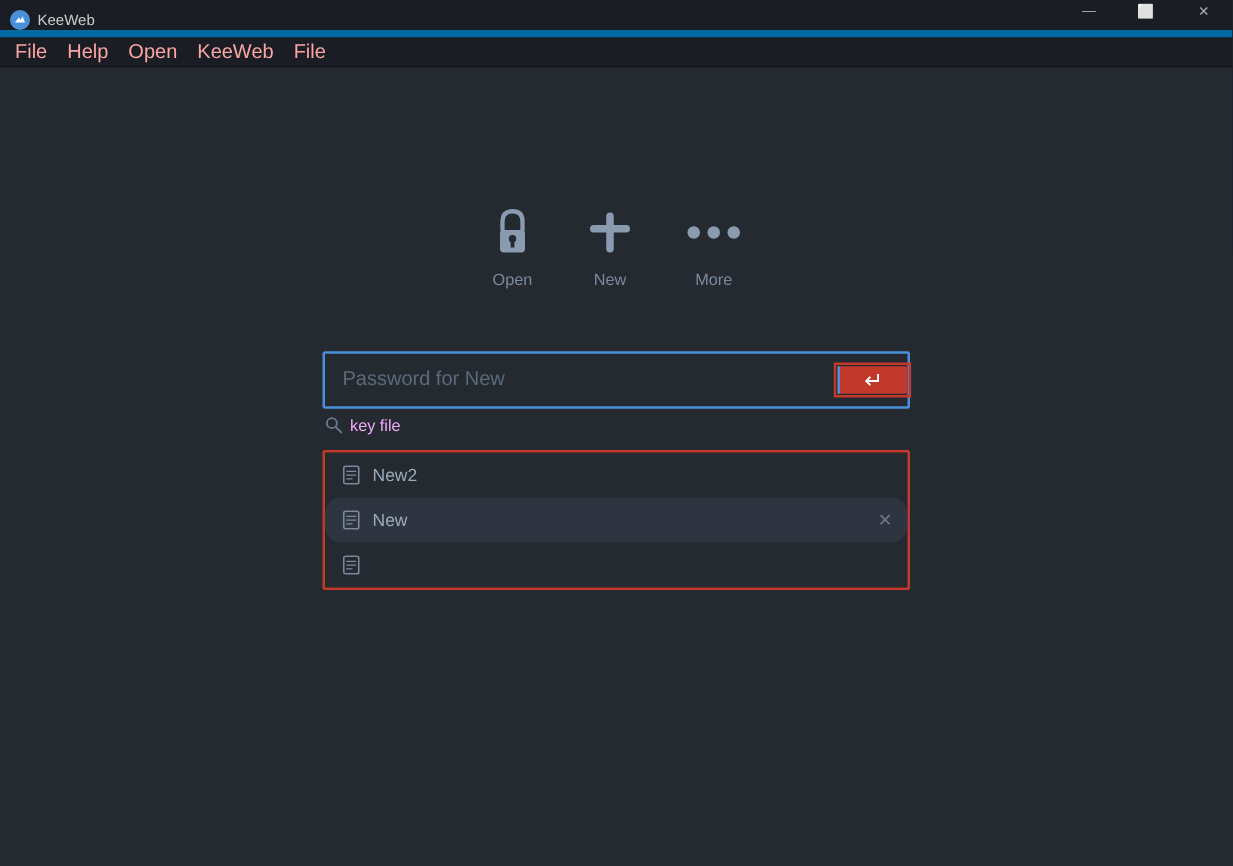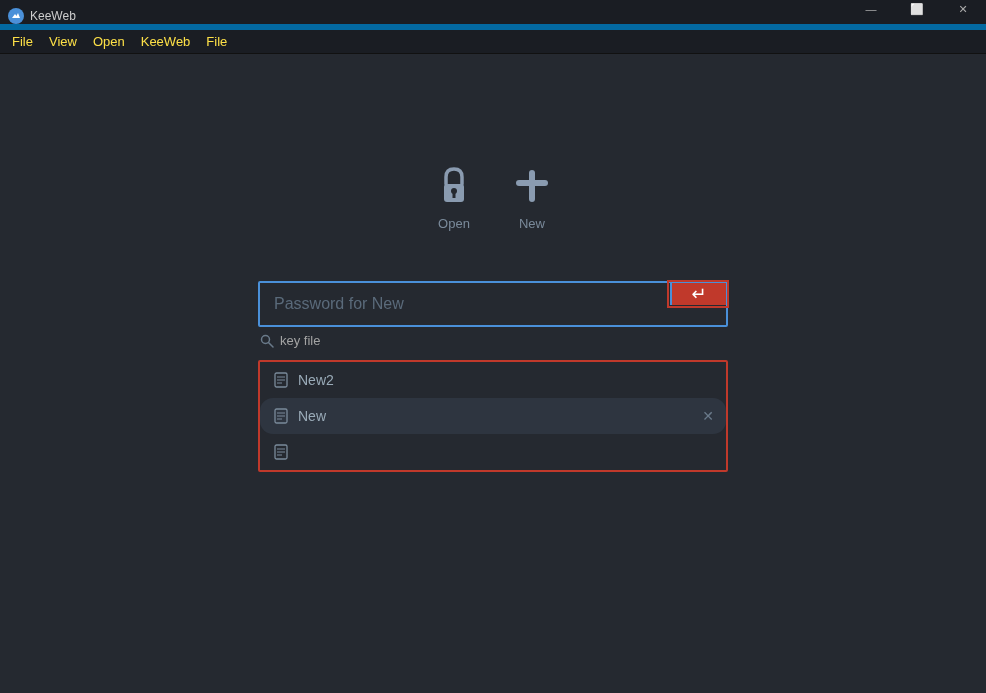--- a/index.html
+++ b/index.html
@@ -65,22 +65,22 @@
       height: 24px;
       background: #1a1d23;
       display: flex;
       align-items: center;
       padding: 0 4px;
       border-bottom: 1px solid #111;
     }
 
     .menu-item {
       padding: 2px 8px;
-      font-size: 13px;
-      color: #fde047;
+      font-size: 16px;
+      color: #fca5a5;
       cursor: pointer;
       border-radius: 2px;
     }
 
     
     #main {
       width: 100%;
       height: calc(693px - 54px);
       background: #252930;
       display: flex;
@@ -113,21 +113,21 @@
     
     #password-area {
       width: 470px;
       display: flex;
       flex-direction: column;
       gap: 0;
     }
 
     #password-row {
       display: flex;
-      align-items: flex-start;
+      align-items: center;
       gap: 0;
       border: 2px solid #4a90d9;
       border-radius: 2px;
     }
 
     #password-input {
       flex: 1;
       background: transparent;
       border: none;
       outline: none;
@@ -151,24 +151,24 @@
       justify-content: center;
       color: white;
       font-size: 18px;
       border-left: 2px solid #4a90d9;
       outline: 2px solid #c0392b;
       outline-offset: 1px;
     }
 
     #key-file-row {
       display: flex;
-      align-items: flex-end;
+      align-items: flex-start;
       gap: 6px;
       padding: 6px 2px;
-      color: #a3a3a3;
+      color: #f0abfc;
       font-size: 13px;
       cursor: pointer;
     }
 
     
     #file-list {
       width: 470px;
       margin-top: 6px;
       border: 2px solid #c0392b;
       border-radius: 2px;
@@ -228,21 +228,21 @@
   </div>
   <div id="title-controls">
     <button class="title-btn">—</button>
     <button class="title-btn">⬜</button>
     <button class="title-btn close">✕</button>
   </div>
 </div>
 
 <div id="menu-bar">
   <span class="menu-item">File</span>
-  <span class="menu-item">View</span>
+  <span class="menu-item">Help</span>
   <span class="menu-item">Open</span>
   <span class="menu-item">KeeWeb</span>
   <span class="menu-item">File</span>
 </div>
 
 <div id="main">
 
   <div id="action-row">
 
     <div class="action-item">
@@ -259,20 +259,28 @@
     </div>
 
     <div class="action-item">
       <svg width="38" height="44" viewBox="0 0 38 44" fill="none" xmlns="http://www.w3.org/2000/svg">
         <rect x="16" y="6" width="6" height="32" rx="3" fill="#8a9bb0"></rect>
         <rect x="3" y="16" width="32" height="6" rx="3" fill="#8a9bb0"></rect>
       </svg>
       <span class="action-label">New</span>
     </div>
 
+    <div class="action-item">
+      <svg width="48" height="44" viewBox="0 0 48 44" fill="none" xmlns="http://www.w3.org/2000/svg">
+        <circle cx="8" cy="22" r="5" fill="#8a9bb0"></circle>
+        <circle cx="24" cy="22" r="5" fill="#8a9bb0"></circle>
+        <circle cx="40" cy="22" r="5" fill="#8a9bb0"></circle>
+      </svg>
+      <span class="action-label">More</span>
+    </div>
 
   </div>
 
   <div id="password-area">
     <div id="password-row">
       <input id="password-input" type="password" placeholder="Password for New" style="">
       <button id="enter-btn">
         <span>↵</span>
       </button>
     </div>

